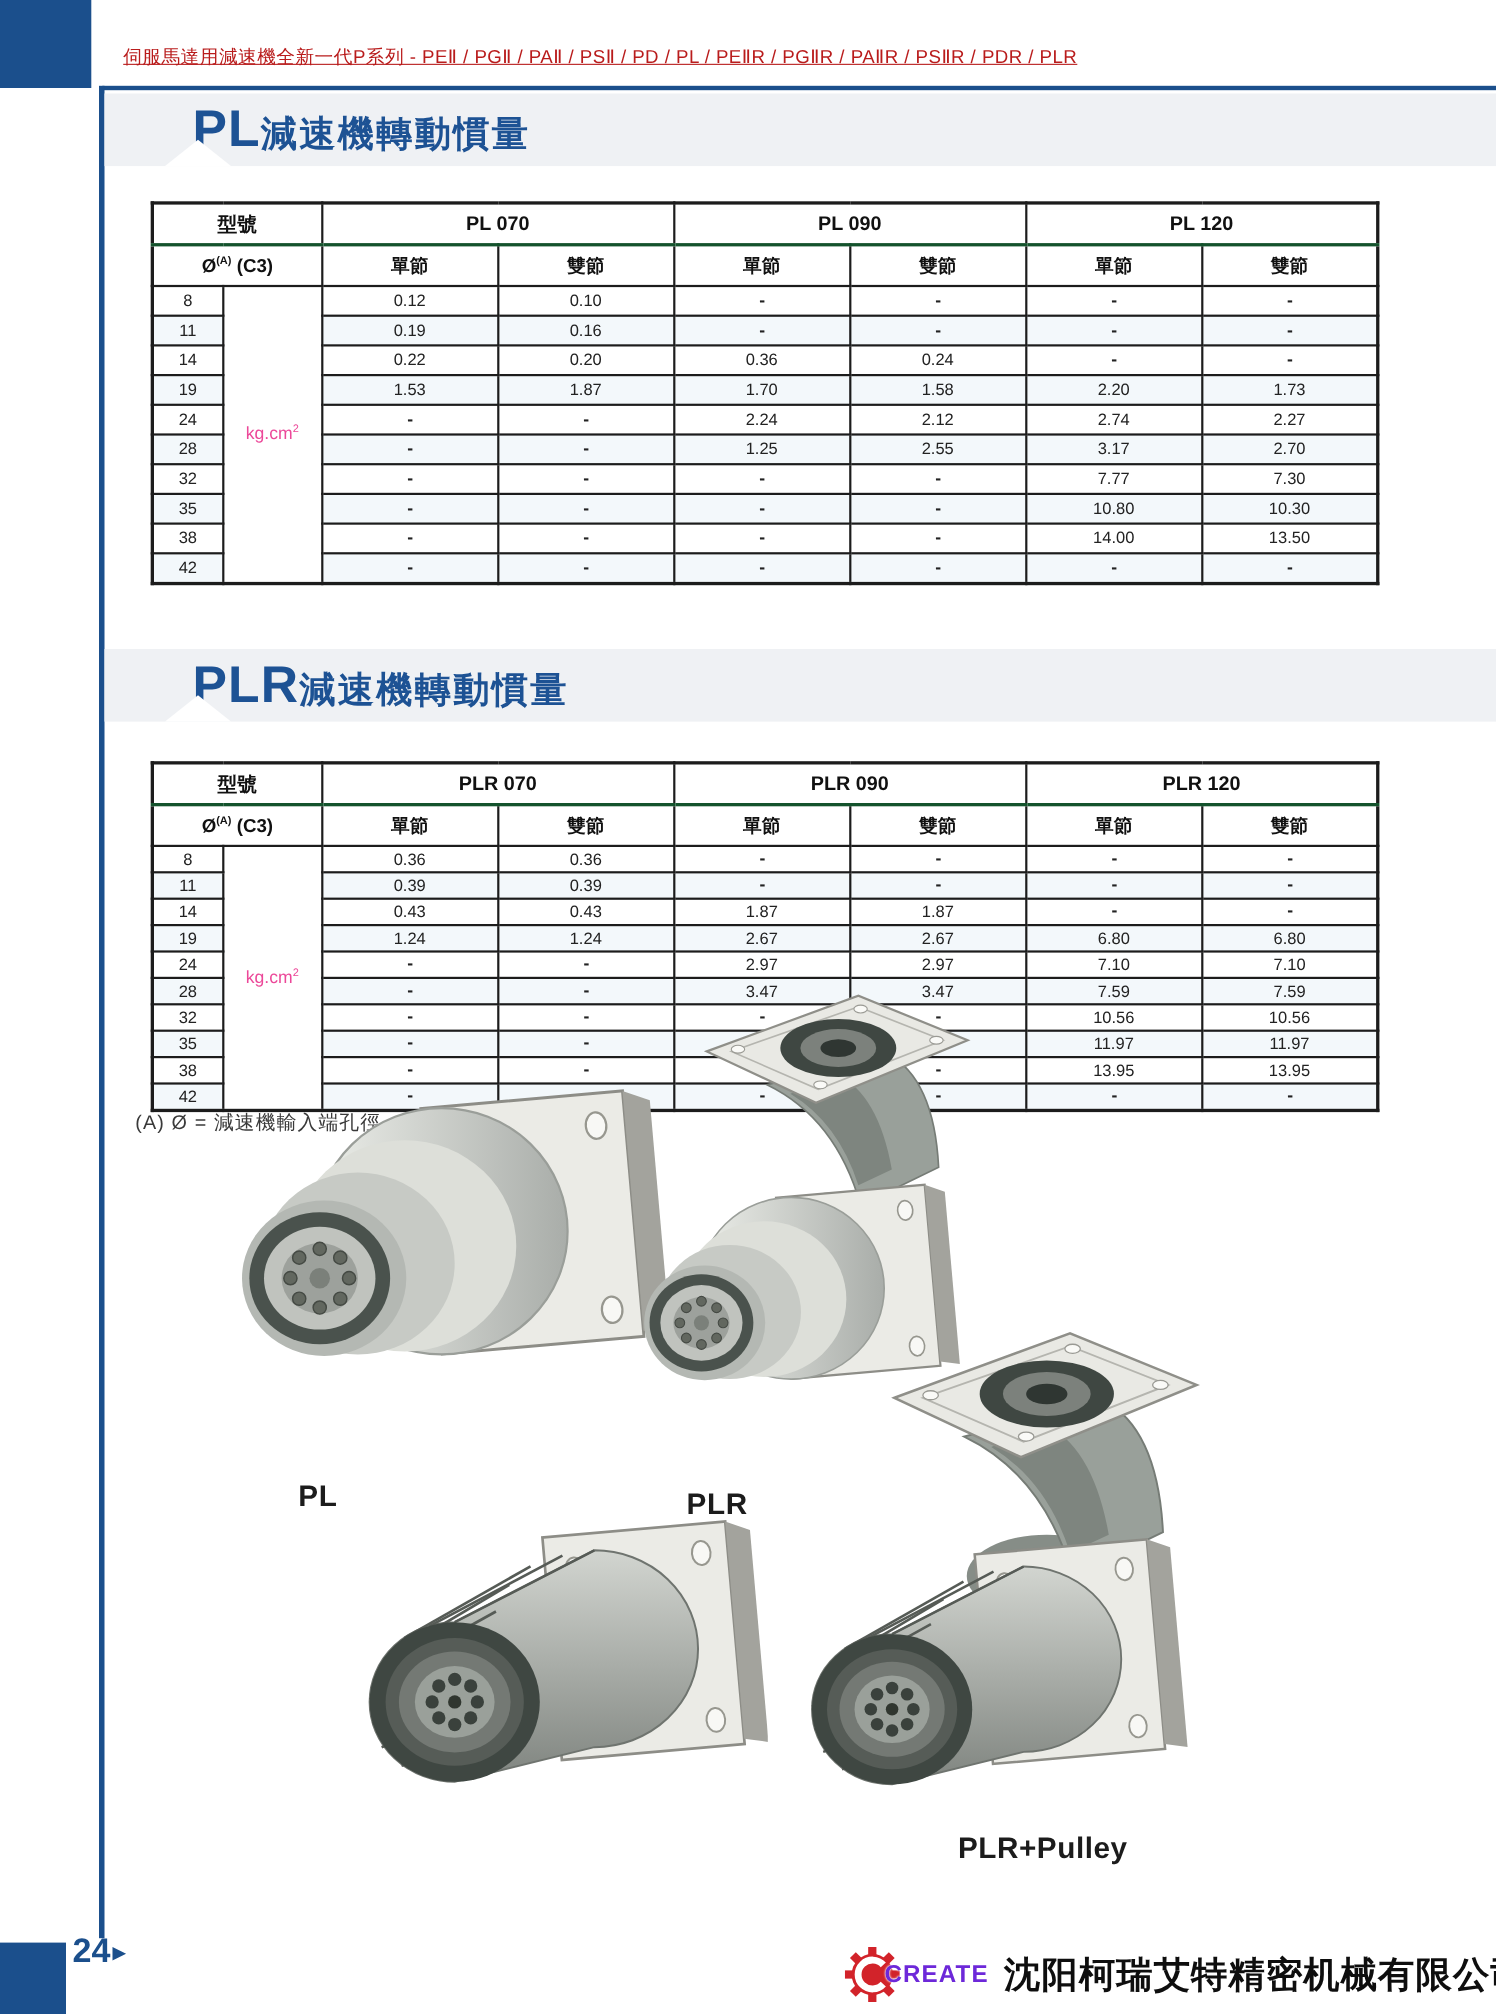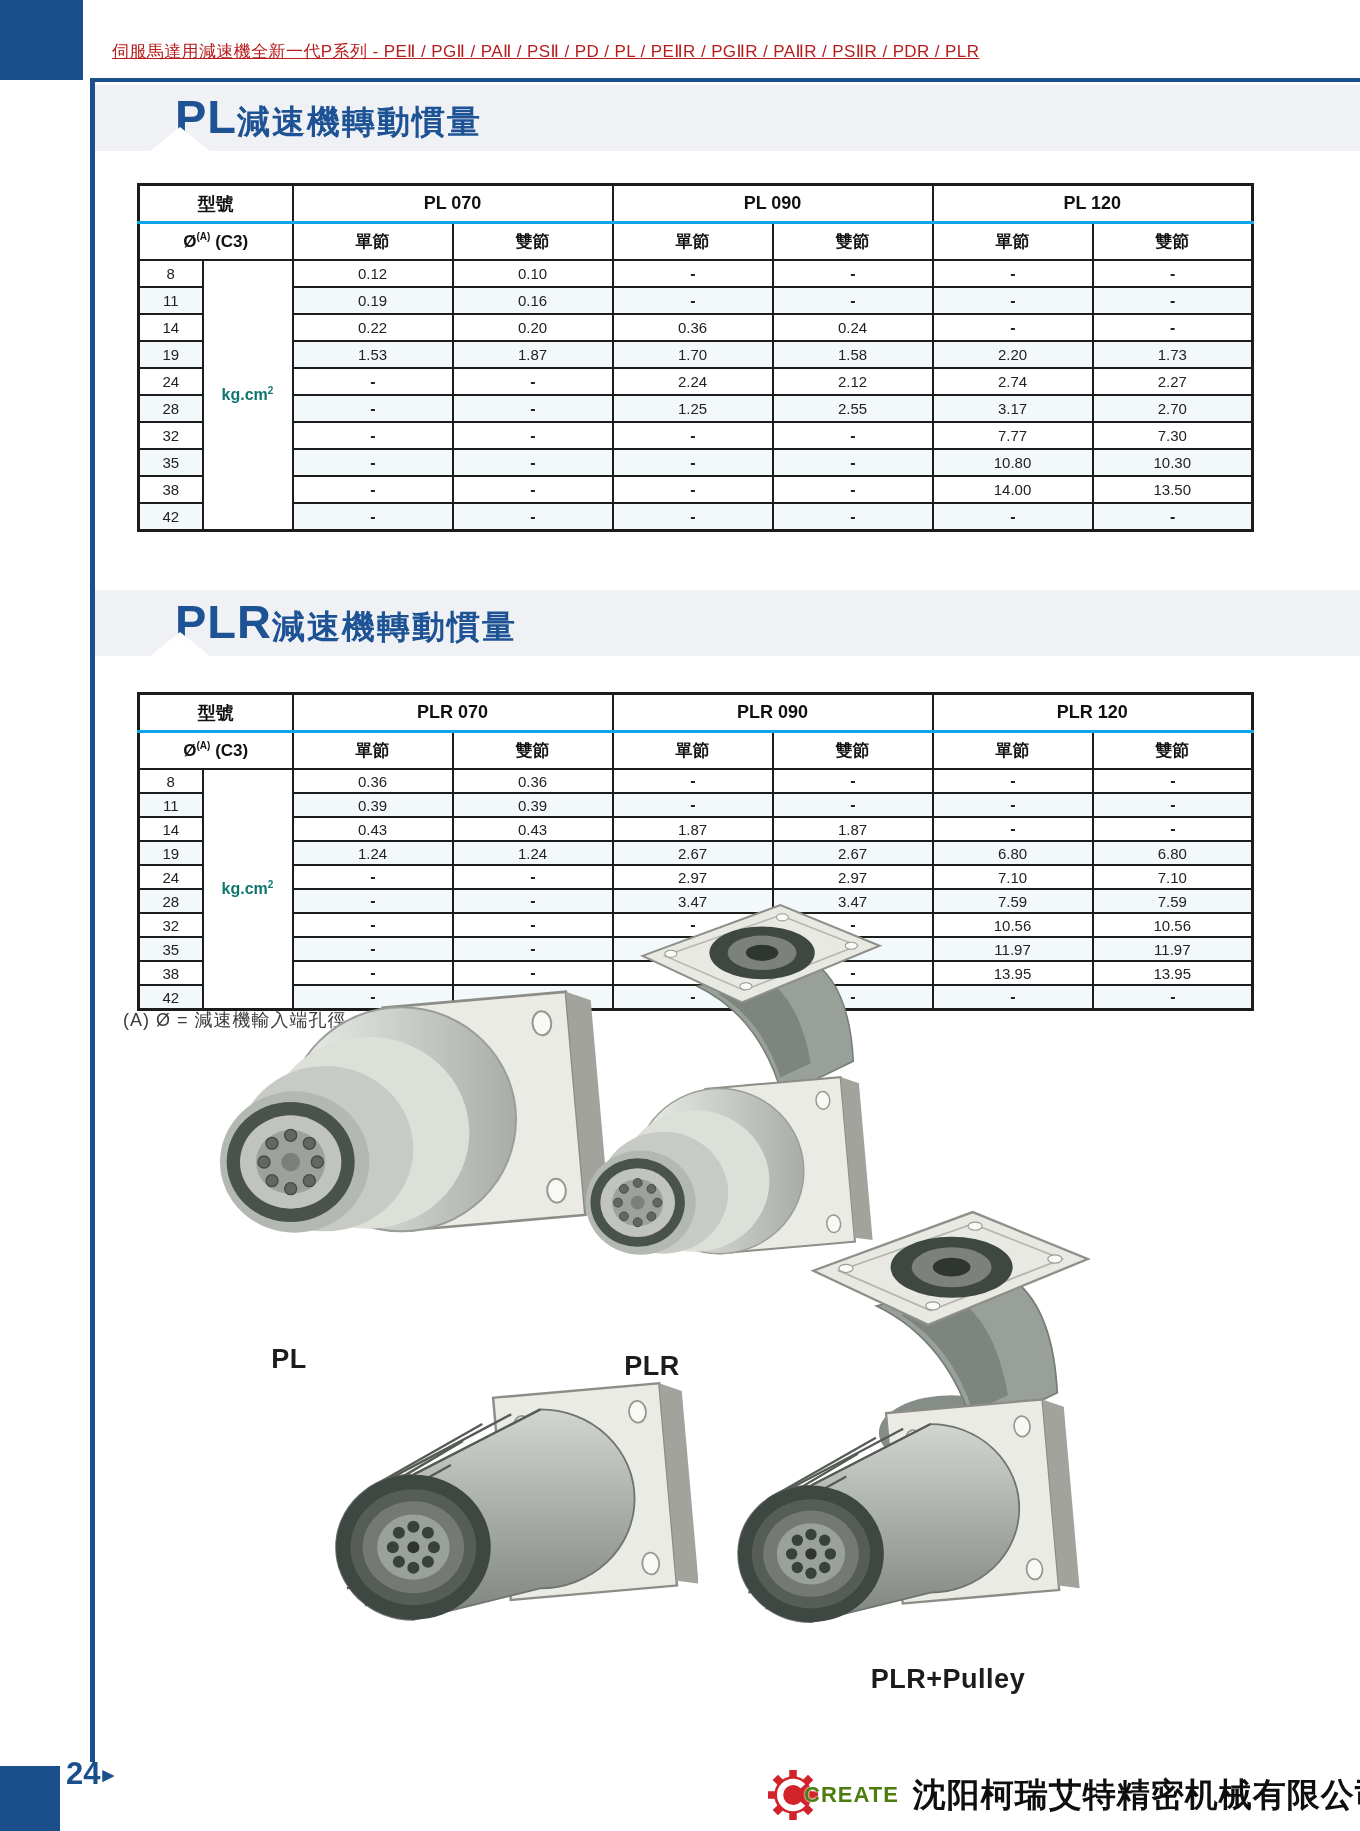--- a/index.html
+++ b/index.html
@@ -35,25 +35,25 @@
     width:1114px;background:#fff;border:3px solid #1c1c1c;
   }
   #table-pl{top:183px;}
   #table-plr{top:692px;}
   .c-bore{width:64px;} .c-unit{width:90px;} .c-val{width:160px;}
   table.inertia th, table.inertia td{
     border:2px solid #1c1c1c;text-align:center;vertical-align:middle;padding:0;
   }
   table.inertia thead th{height:35px;font-size:18px;font-weight:700;color:#111;}
   table.inertia th.sub-header{font-size:17px;}
-  table.inertia thead tr:first-child th{border-bottom:3px solid #0ea5e9;}
+  table.inertia thead tr:first-child th{border-bottom:3px solid #14532d;}
   #table-pl tbody td{height:25px;}
   #table-plr tbody td{height:22px;}
   td.bore-cell{font-size:15px;color:#222;}
-  td.unit-cell{font-size:16px;color:#0f766e;font-weight:bold;}
+  td.unit-cell{font-size:16px;color:#ec4899;}
   td.val-cell{font-size:15px;color:#222;}
   td.dash{font-weight:700;font-size:16px;letter-spacing:-1px;}
   tr.stripe td{background:#f3f8fb;}
   sup{font-size:10px;}
   
   .footnote{position:absolute;left:123px;top:1008px;font-size:18px;color:#3a3a3a;letter-spacing:1px;}
   
   .product{position:absolute;}
   .product .plabel{
     font-size:27px;font-weight:800;color:#1c1c1c;text-align:center;margin-top:2px;
@@ -73,21 +73,21 @@
   .hidden-defs{position:absolute;width:0;height:0;overflow:hidden;}
   
   .footer-block{position:absolute;left:0;top:1766px;width:60px;height:65px;background:#1b4f8c;}
   .page-num{
     position:absolute;left:66px;top:1756px;color:#1b4f8c;font-size:31px;font-weight:800;
     display:flex;align-items:center;
   }
   .page-arrow{font-size:15px;margin-left:2px;margin-top:2px;}
   .brand{position:absolute;left:768px;top:1770px;display:flex;align-items:center;}
   .brand .logo-text{
-    font-size:22px;font-weight:800;color:#4d7c0f;letter-spacing:1px;margin-left:-14px;
+    font-size:22px;font-weight:800;color:#6d28d9;letter-spacing:1px;margin-left:-14px;
     text-shadow:0 0 2px #fff,0 0 2px #fff;
   }
   .brand .company{
     font-size:33px;font-weight:700;color:#0e0e0e;margin-left:14px;letter-spacing:1px;white-space:nowrap;
   }
 </style>
 </head>
 <body>
 
 <div class="corner-block"></div>

